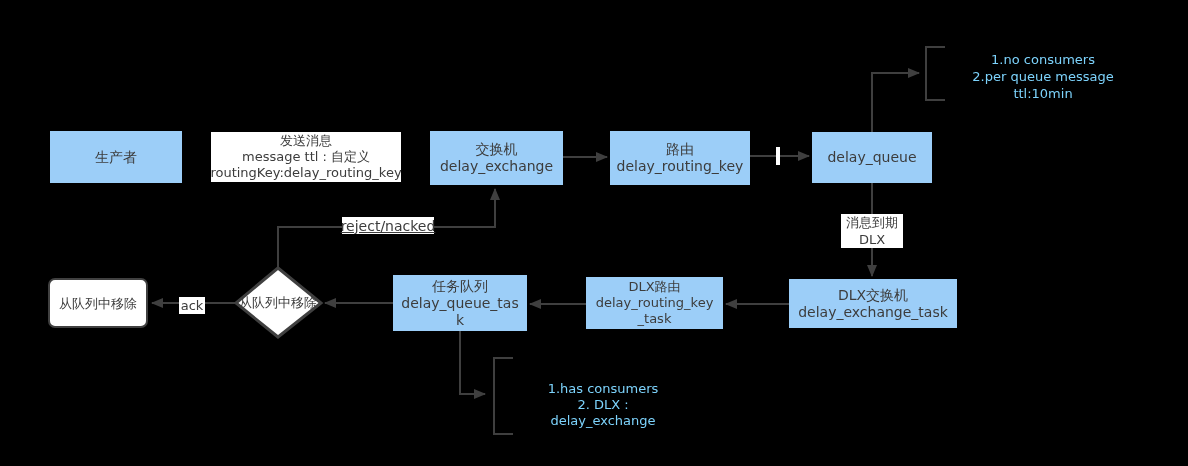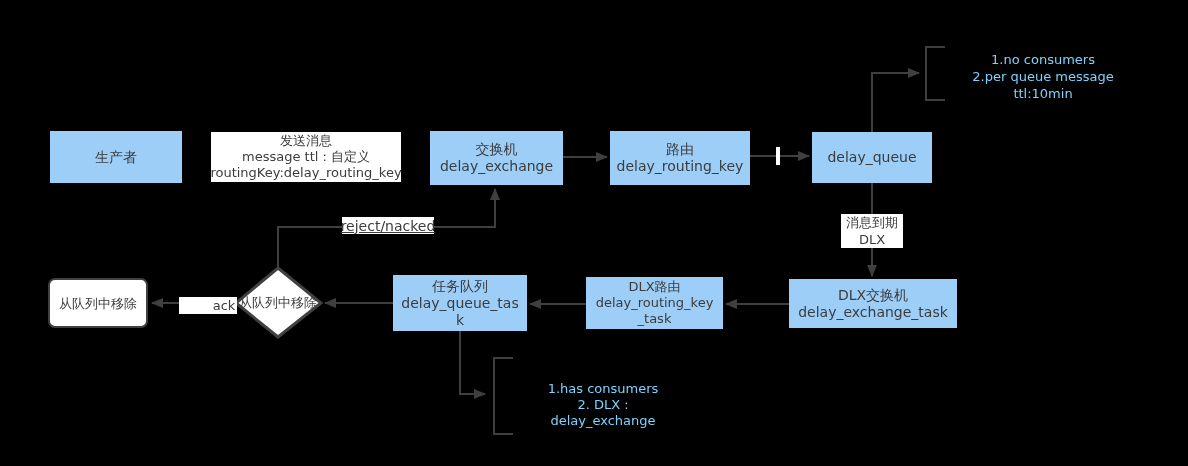--- a/index.html
+++ b/index.html
@@ -47,21 +47,21 @@
     position: absolute;
     background: #ffffff;
     color: #3c3c3c;
     display: flex;
     align-items: center;
     justify-content: center;
     text-align: center;
     white-space: pre-line;
   }
   .l-reject  { left: 342px; top: 217px; width: 92px; height: 17px; font-size: 14px; text-decoration: underline; }
-  .l-ack     { left: 179px; top: 297px; width: 26px; height: 17px; font-size: 13px; padding-left: 32px; }
+  .l-ack     { left: 179px; top: 297px; width: 26px; height: 17px; font-size: 13px; }
   .l-expire  { left: 841px; top: 214px; width: 62px; height: 34px; font-size: 13px; line-height: 17px; }
 
   .annotation {
     position: absolute;
     color: #7dd3fc;
     text-align: center;
     white-space: pre-line;
     font-size: 13px;
     line-height: 17px;
   }

